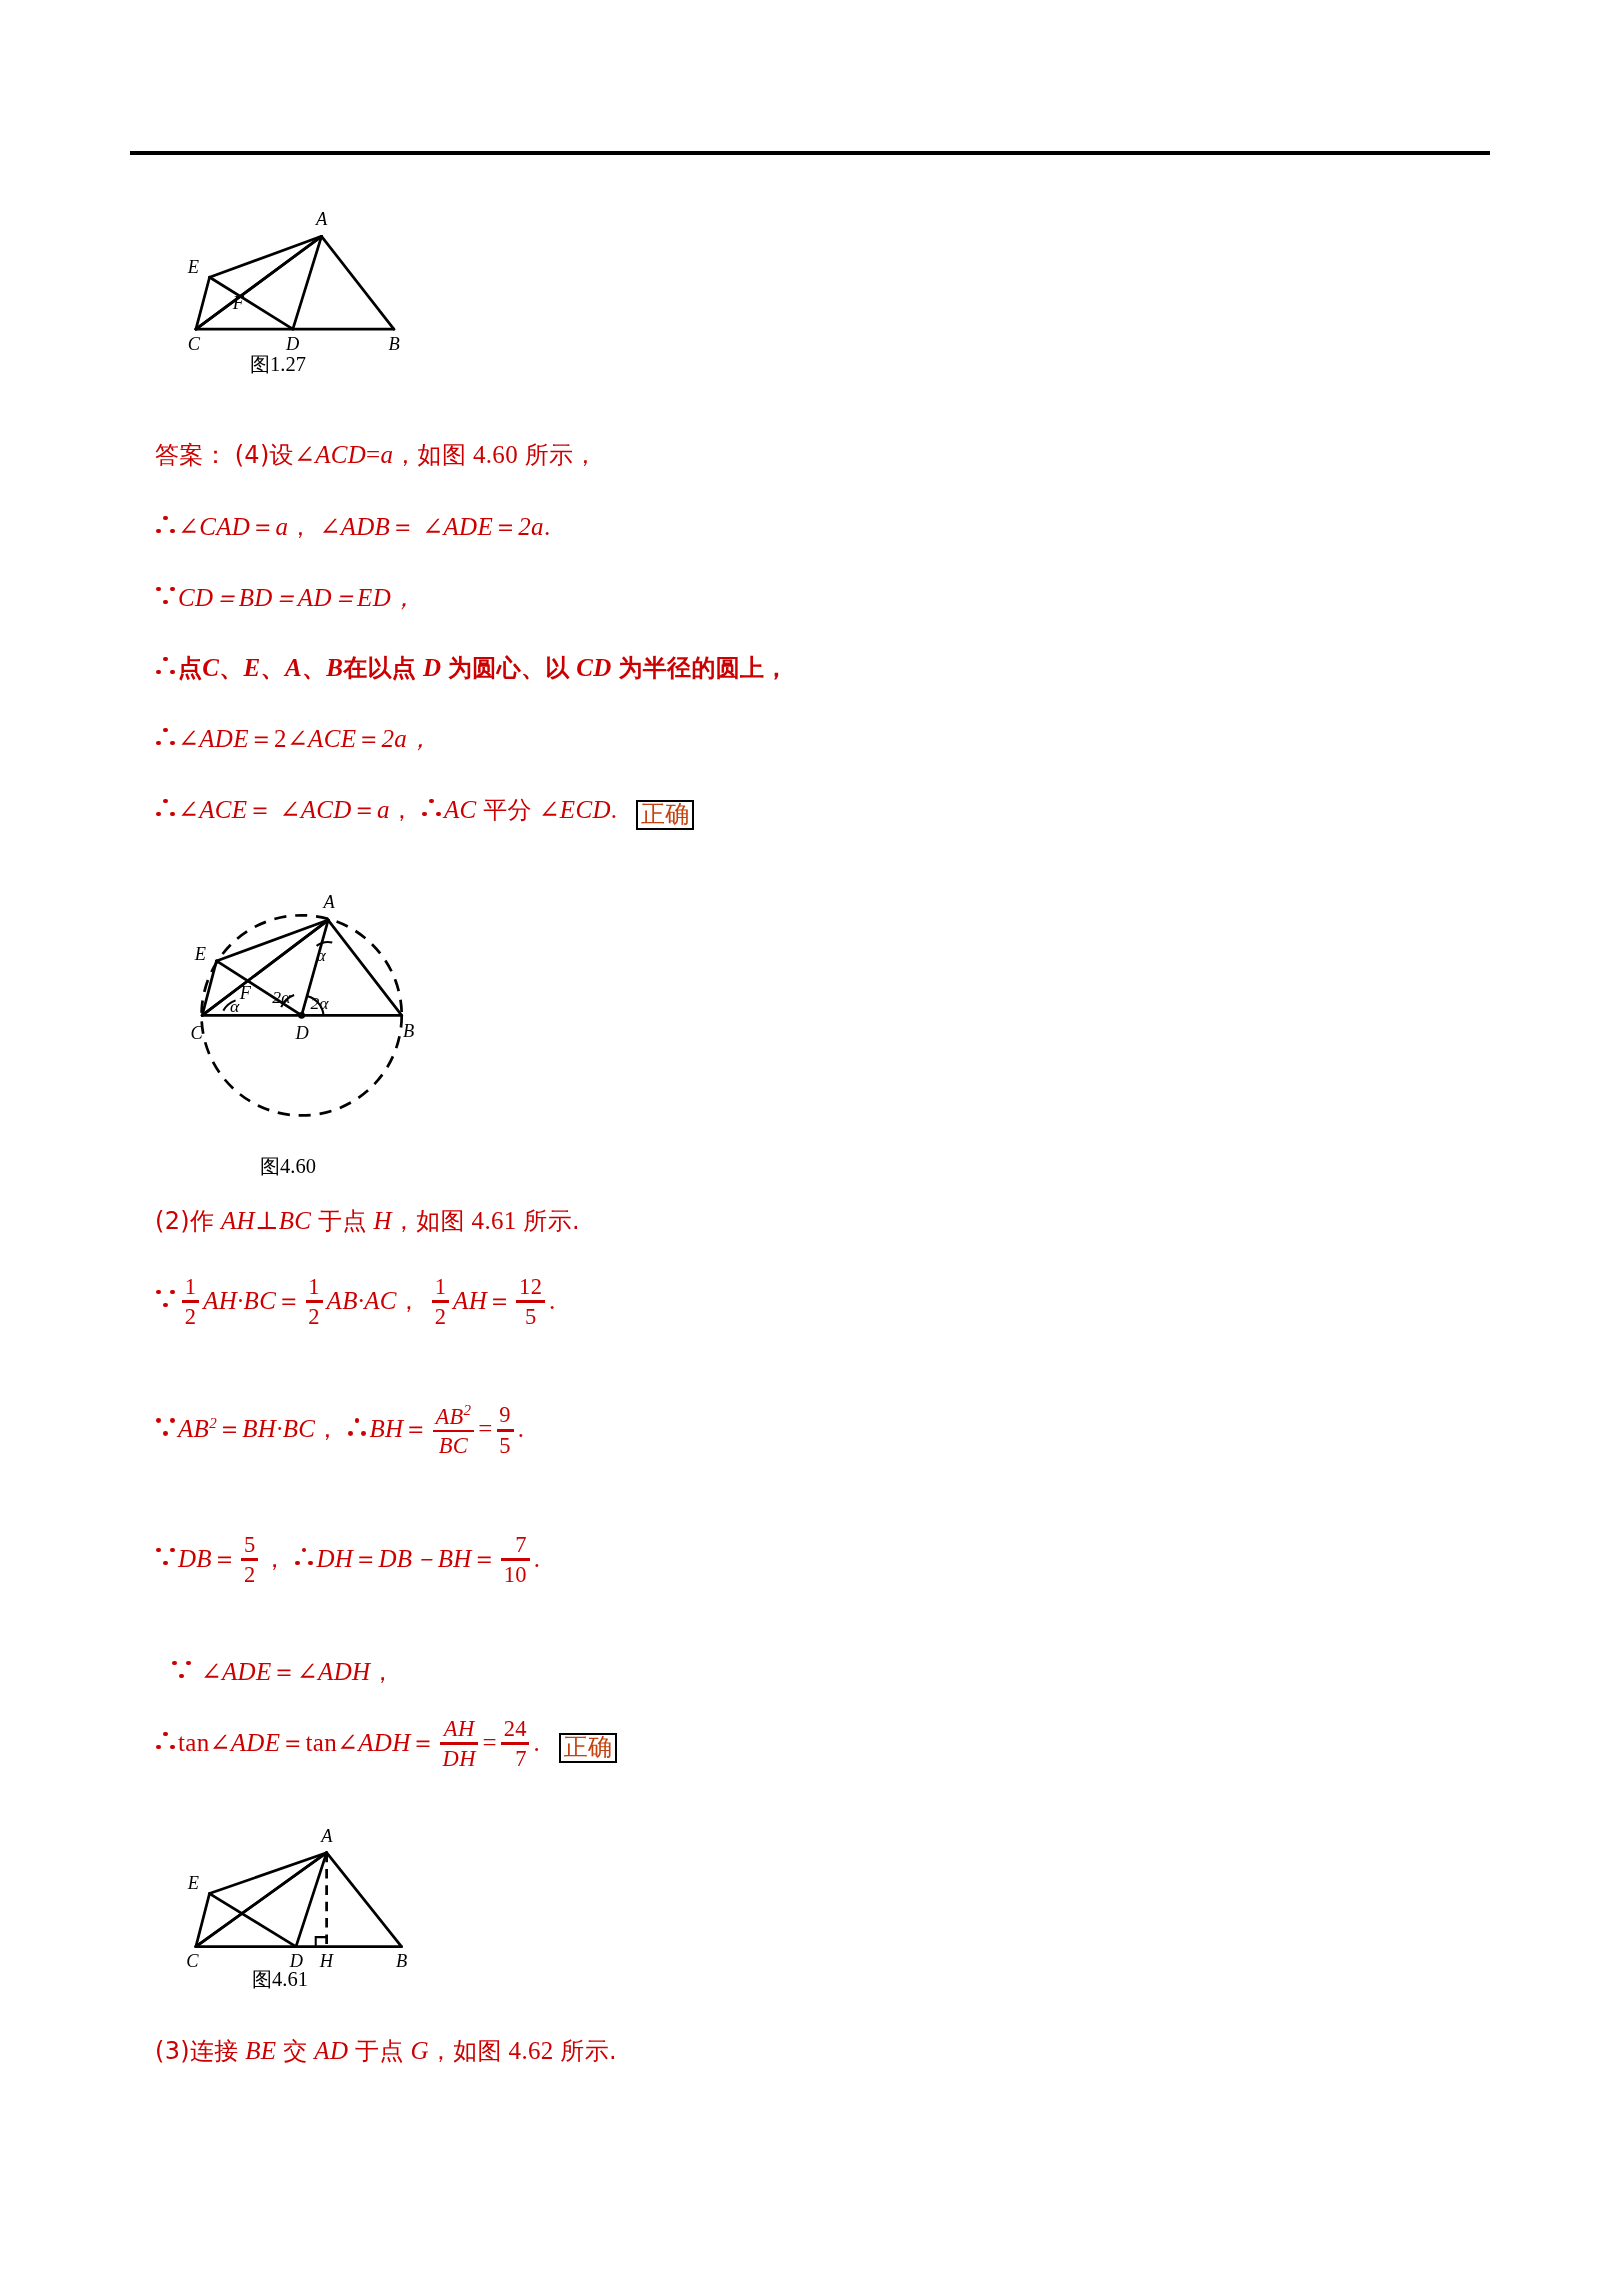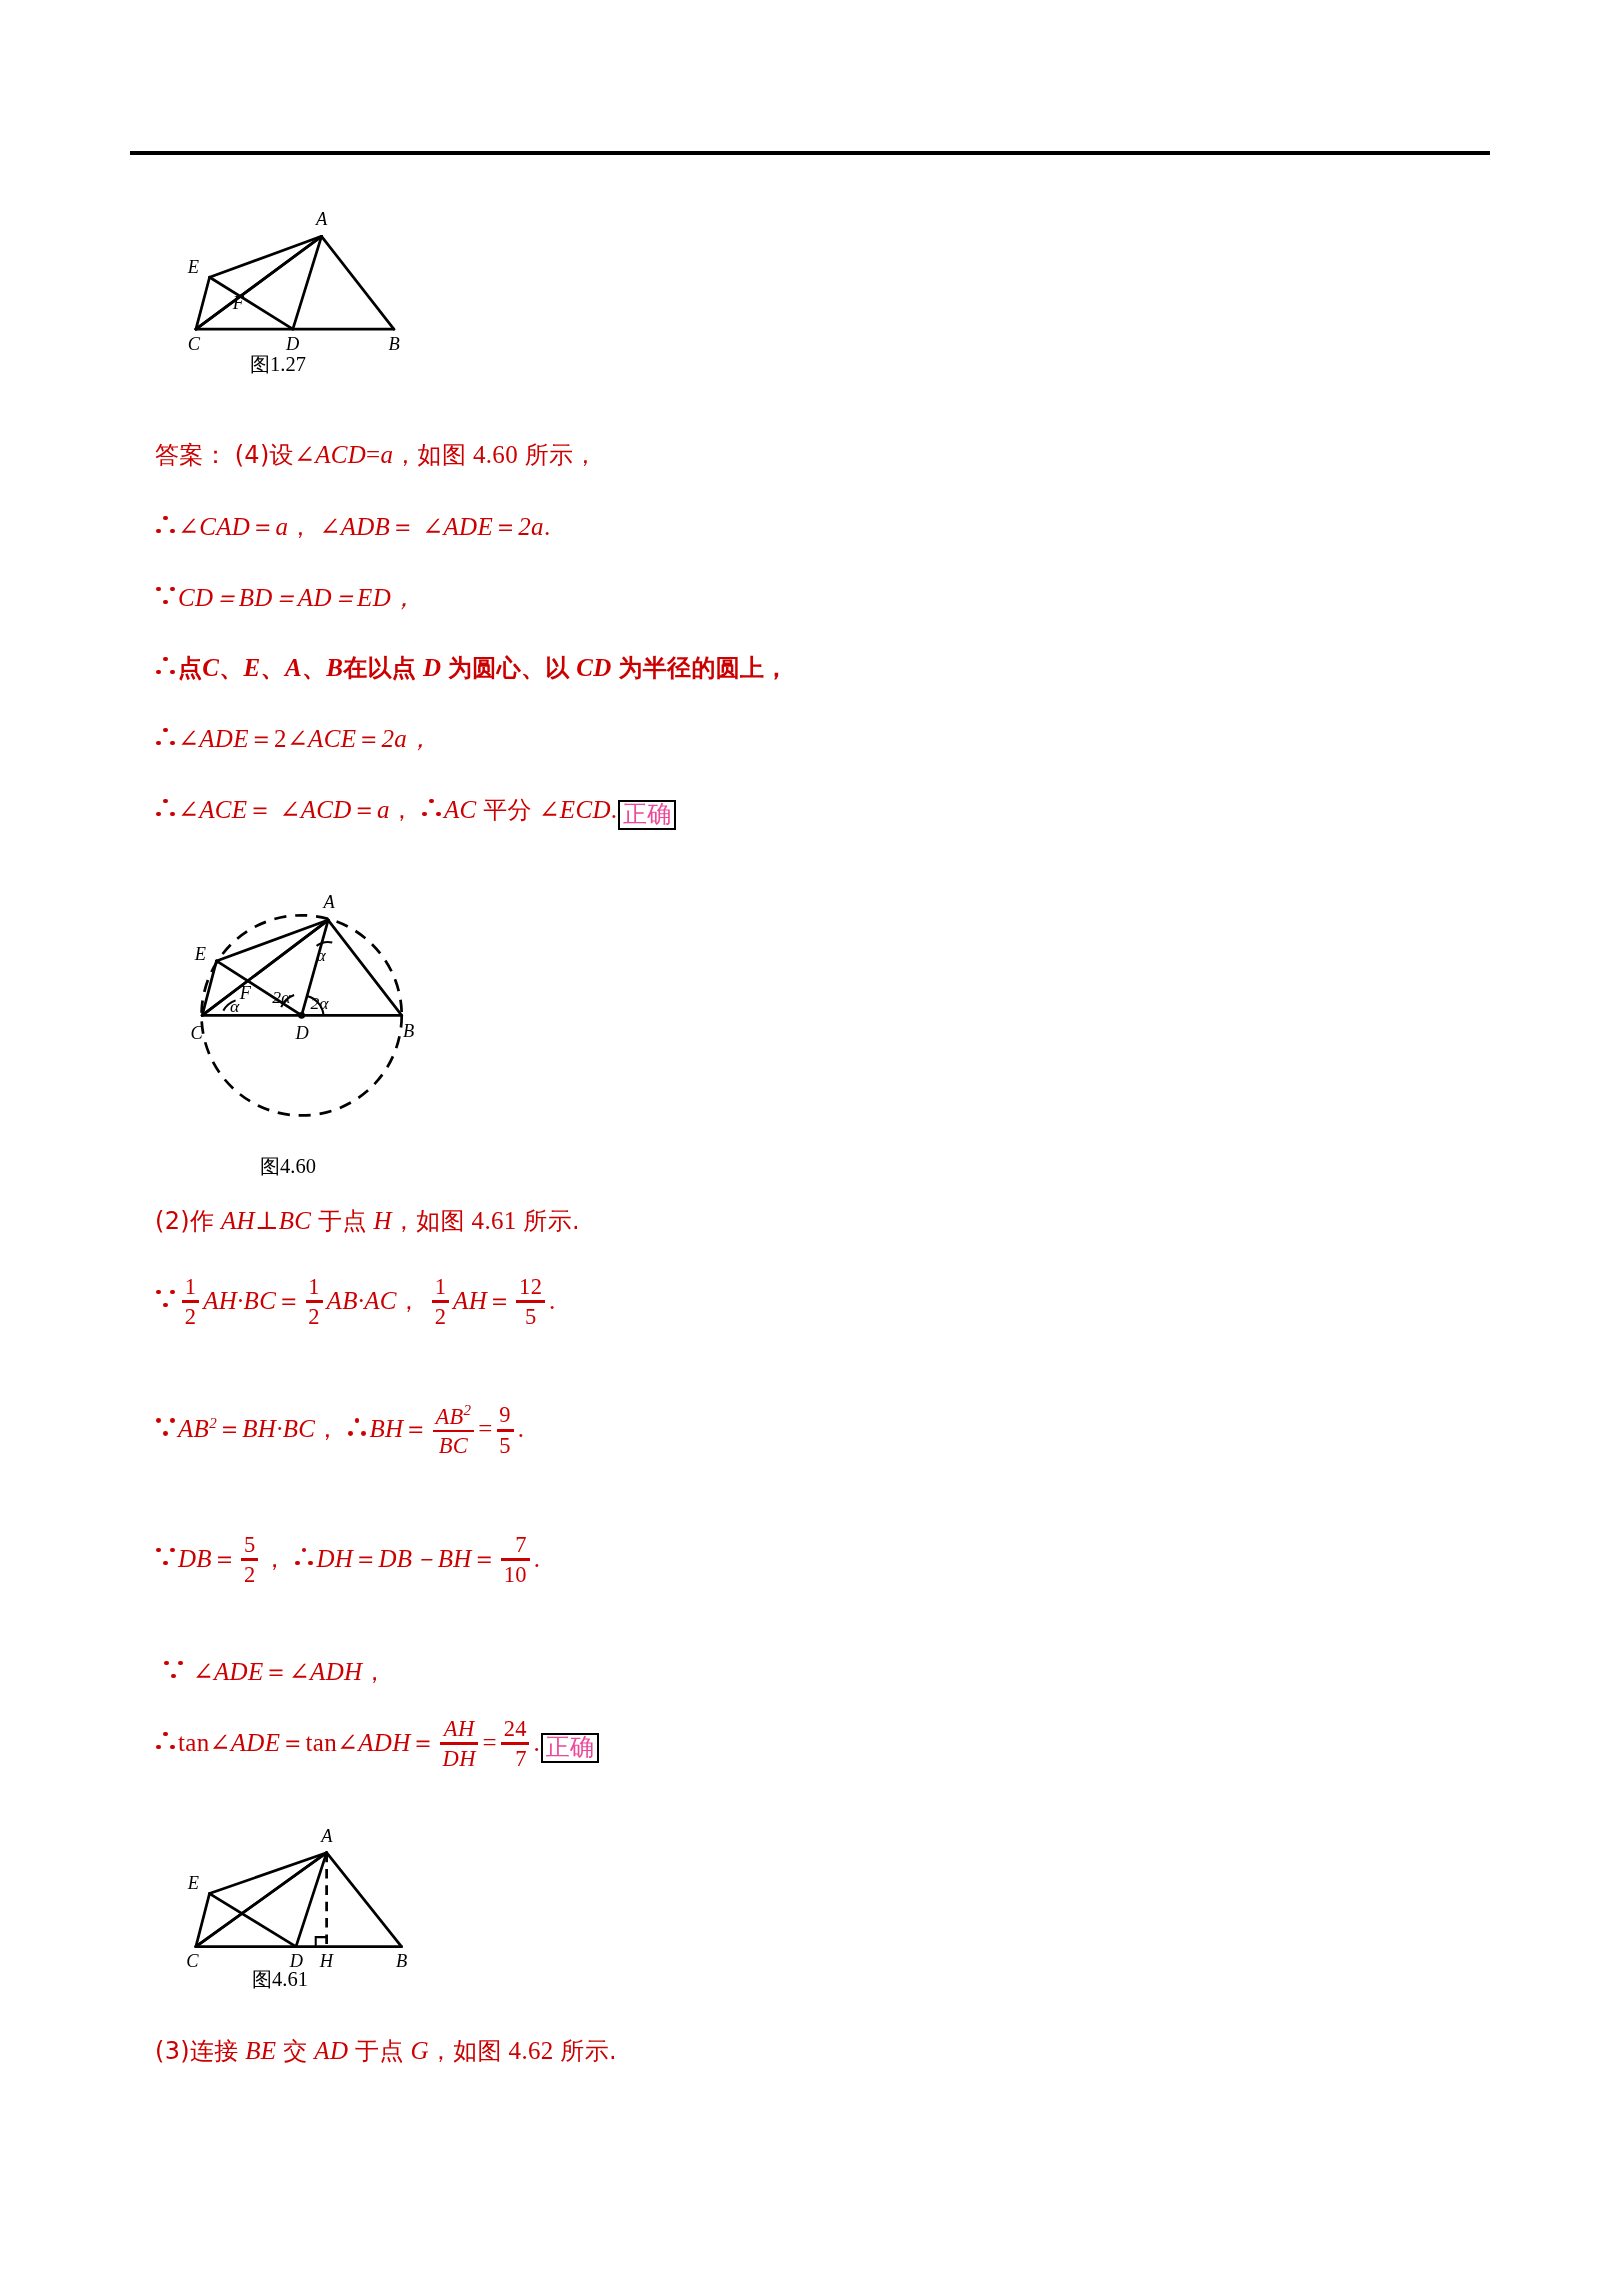--- a/index.html
+++ b/index.html
@@ -35,23 +35,23 @@
         margin:0 4.1px;position:relative;top:-1.4px;}
   .frac .num{display:block;font-size:22.5px;line-height:1.05;padding:0 2.7px;}
   .frac .den{display:block;font-size:22.5px;line-height:1.05;padding:0 2.7px;}
   .frac .bar{display:block;height:2.7px;background:#cc0000;margin:2px 0;}
   .frac.wide .num,.frac.wide .den{font-style:italic;}
 
   sup.pw{font-size:15px;vertical-align:super;font-style:italic;}
 
   
   .boxed{display:inline-block;border:2.7px solid #000;padding:0px 2.7px 1.4px 2.7px;
-         color:#ec4899;font-style:normal;line-height:1.05;
+         color:#c2410c;font-style:normal;line-height:1.05;
          font-family:"DejaVu Sans","Liberation Sans",sans-serif;font-size:24px;
-         vertical-align:-4.1px;margin-left:1px;}
+         vertical-align:-4.1px;margin-left:19px;}
 
   
   .fig{position:absolute;}
   .fig svg{display:block;overflow:visible;}
   .flabel{font-family:"Liberation Serif","DejaVu Serif",serif;font-style:italic;
           font-size:27px;fill:#000;}
   .fgreek{font-family:"Liberation Serif","DejaVu Serif",serif;font-style:italic;
           font-size:26px;fill:#000;}
   .fcap{position:absolute;color:#000;font-size:20.5px;white-space:nowrap;
         font-family:"Liberation Serif","DejaVu Serif",serif;}
@@ -155,21 +155,21 @@
   </div>
 
   <div class="line" style="left:155px;top:1404px;">
     <span class="bec"><i></i><i></i><i></i></span><span class="it">AB</span><sup class="pw">2</sup><span>＝</span><span class="it">BH·BC</span><span class="han">，</span><span class="sp"></span><span class="ther"><i></i><i></i><i></i></span><span class="it">BH</span><span>＝</span><span class="frac wide"><span class="num"><span>AB</span><sup class="pw">2</sup></span><span class="bar"></span><span class="den">BC</span></span><span>=</span><span class="frac"><span class="num bd">9</span><span class="bar"></span><span class="den bd">5</span></span><span>.</span>
   </div>
 
   <div class="line" style="left:155px;top:1534px;">
     <span class="bec"><i></i><i></i><i></i></span><span class="it">DB</span><span>＝</span><span class="frac"><span class="num bd">5</span><span class="bar"></span><span class="den bd">2</span></span><span class="han">，</span><span class="sp"></span><span class="ther"><i></i><i></i><i></i></span><span class="it">DH</span><span>＝</span><span class="it">DB－BH</span><span>＝</span><span class="frac"><span class="num bd">7</span><span class="bar"></span><span class="den bd">10</span></span><span>.</span>
   </div>
 
-  <div class="line" style="left:163px;top:1658px;">
+  <div class="line" style="left:171px;top:1658px;">
     <span class="bec"><i></i><i></i><i></i></span><span class="sp"></span><span class="it">∠ADE</span><span>＝</span><span class="it">∠ADH</span><span class="han">，</span>
   </div>
 
   <div class="line" style="left:155px;top:1718px;">
     <span class="ther"><i></i><i></i><i></i></span><span>tan</span><span class="it">∠ADE</span><span>＝</span><span>tan</span><span class="it">∠ADH</span><span>＝</span><span class="frac wide"><span class="num">AH</span><span class="bar"></span><span class="den">DH</span></span><span>=</span><span class="frac"><span class="num bd">24</span><span class="bar"></span><span class="den bd">7</span></span><span>.</span><span class="boxed">正确</span>
   </div>
 
   <div class="fig" style="left:170px;top:1813px;">
     <svg width="286" height="157" viewBox="0 0 420 230">
       <g stroke="#000" stroke-width="4" fill="none" stroke-linecap="round">

